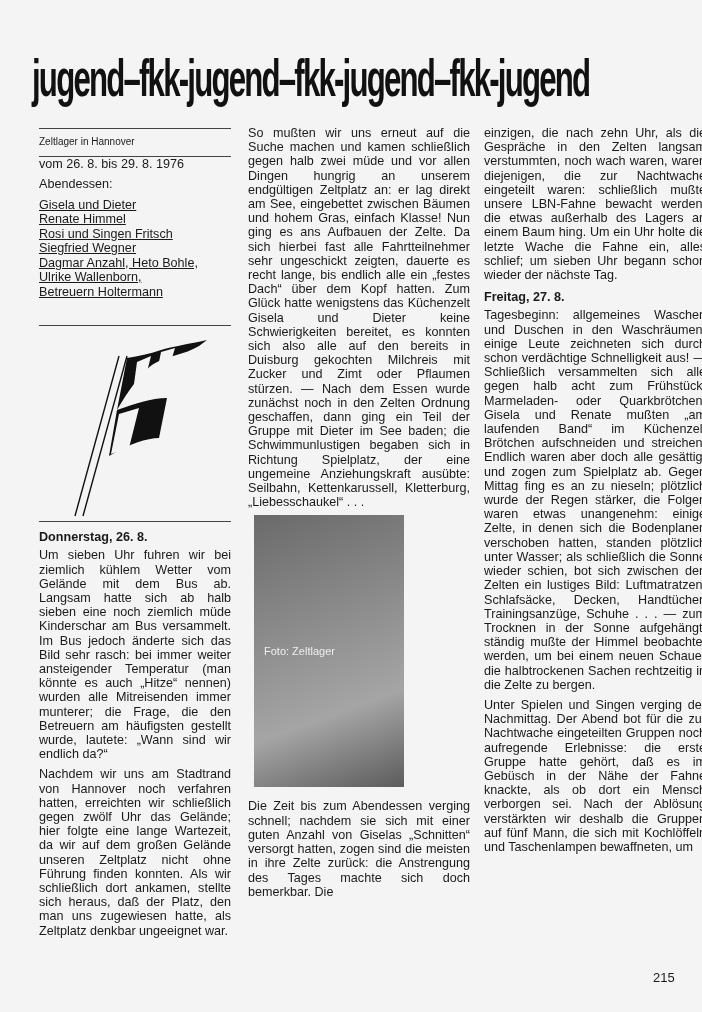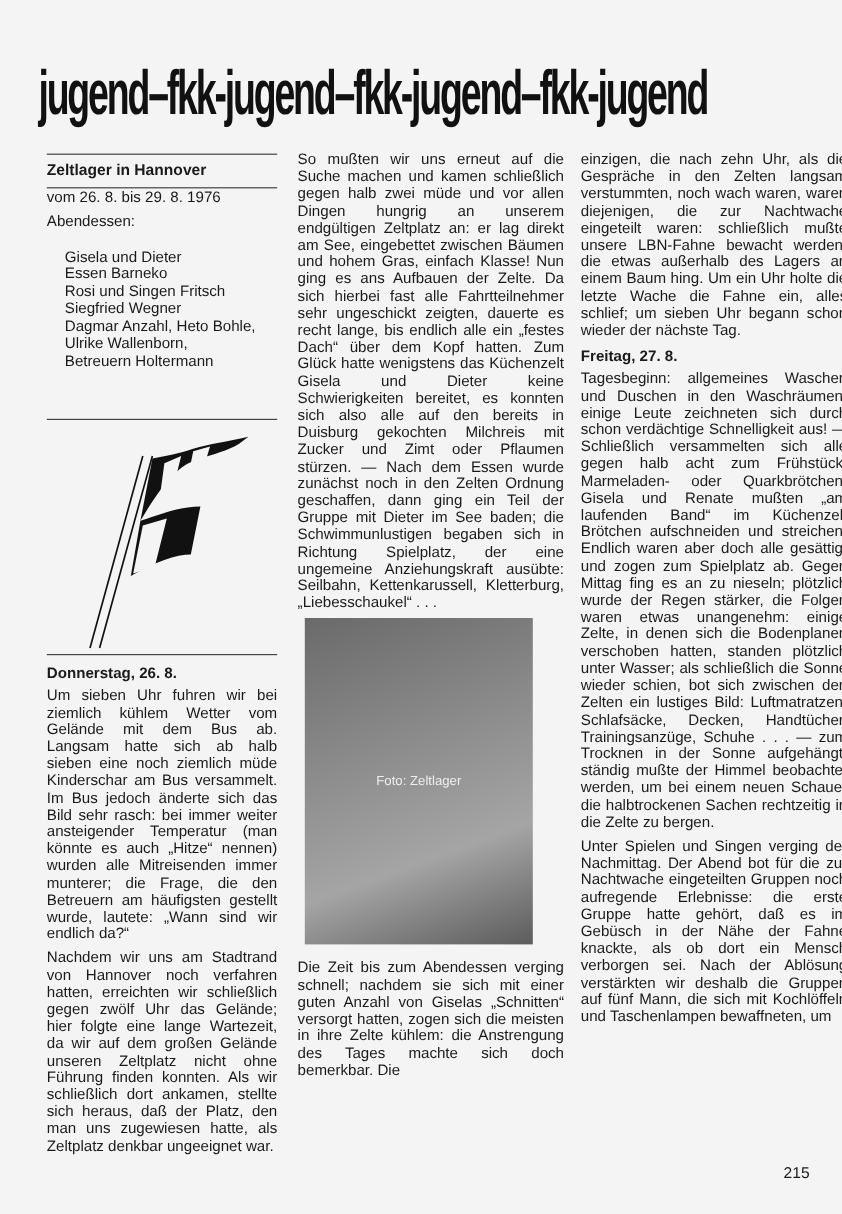--- a/index.html
+++ b/index.html
@@ -12,47 +12,47 @@
       font-family: "Liberation Sans", sans-serif; font-weight: bold; font-size: 52px;
       letter-spacing: -3px; line-height: 52px; white-space: nowrap;
       transform: scaleX(0.6); transform-origin: left top; color: #111;
     }
     .col { position: absolute; font-size: 12.6px; line-height: 14.2px; text-align: justify; }
     .col p { margin: 0 0 6px 0; }
     .col1 { left: 39px; top: 128px; width: 192px; }
     .col2 { left: 248px; top: 126px; width: 222px; }
     .col3 { left: 484px; top: 126px; width: 222px; }
     .rule { height: 1px; background: #444; margin: 0; }
-    .info-title { font-weight: bold; font-size: 13px; padding: 6px 0 7px 0; }
+    .info-title { font-weight: normal; font-size: 10px; padding: 6px 0 7px 0; }
     .info-line { margin: 8px 0 4px 0; }
-    .names { margin: 15px; line-height: 14.5px; }
+    .names { margin: 0; line-height: 14.5px; text-decoration: underline; }
     .flag-box { height: 195px; position: relative; }
     .day-head { font-weight: bold; font-size: 12.6px; margin: 8px 0 4px 0; }
     .photo {
-      width: 190px; height: 272px; margin: 6px 0 12px 6px;
+      width: 150px; height: 272px; margin: 6px 0 12px 6px;
       background: linear-gradient(160deg, #6a6a6a 0%, #8c8c8c 40%, #a5a5a5 70%, #5c5c5c 100%);
-      display: flex; align-items: center; justify-content: center;
+      display: flex; align-items: center; 
     }
     .photo span { color: #eee; font-size: 11px; text-align: center; padding: 0 10px; }
     .page-num { position: absolute; left: 653px; top: 970px; font-size: 13px; }
   </style>
 </head>
 <body>
 
 <div class="title">jugend–fkk-jugend–fkk-jugend–fkk-jugend</div>
 
 <div class="col col1">
   <div class="rule"></div>
   <div class="info-title">Zeltlager in Hannover</div>
   <div class="rule"></div>
   <p class="info-line">vom 26. 8. bis 29. 8. 1976</p>
   <p class="info-line">Abendessen:</p>
   <div class="names">
     <div>Gisela und Dieter</div>
-    <div>Essen Barneko</div>
+    <div>Renate Himmel</div>
     <div>Rosi und Singen Fritsch</div>
     <div>Siegfried Wegner</div>
     <div>Dagmar Anzahl, Heto Bohle,</div>
     <div>Ulrike Wallenborn,</div>
     <div>Betreuern Holtermann</div>
   </div>
   <div style="height:26px"></div>
   <div class="rule"></div>
   <div class="flag-box">
     <svg width="192" height="195" viewBox="0 0 192 195">
@@ -69,21 +69,21 @@
   <div class="day-head">Donnerstag, 26. 8.</div>
   <p>Um sieben Uhr fuhren wir bei ziemlich kühlem Wetter vom Gelände mit dem Bus ab. Langsam hatte sich ab halb sieben eine noch ziemlich müde Kinderschar am Bus versammelt. Im Bus jedoch änderte sich das Bild sehr rasch: bei immer weiter ansteigender Temperatur (man könnte es auch „Hitze“ nennen) wurden alle Mitreisenden immer munterer; die Frage, die den Betreuern am häufigsten gestellt wurde, lautete: „Wann sind wir endlich da?“</p>
   <p>Nachdem wir uns am Stadtrand von Hannover noch verfahren hatten, erreichten wir schließlich gegen zwölf Uhr das Gelände; hier folgte eine lange Wartezeit, da wir auf dem großen Gelände unseren Zeltplatz nicht ohne Führung finden konnten. Als wir schließlich dort ankamen, stellte sich heraus, daß der Platz, den man uns zugewiesen hatte, als Zeltplatz denkbar ungeeignet war.</p>
 </div>
 
 <div class="col col2">
   <p>So mußten wir uns erneut auf die Suche machen und kamen schließlich gegen halb zwei müde und vor allen Dingen hungrig an unserem endgültigen Zeltplatz an: er lag direkt am See, eingebettet zwischen Bäumen und hohem Gras, einfach Klasse! Nun ging es ans Aufbauen der Zelte. Da sich hierbei fast alle Fahrtteilnehmer sehr ungeschickt zeigten, dauerte es recht lange, bis endlich alle ein „festes Dach“ über dem Kopf hatten. Zum Glück hatte wenigstens das Küchenzelt Gisela und Dieter keine Schwierigkeiten bereitet, es konnten sich also alle auf den bereits in Duisburg gekochten Milchreis mit Zucker und Zimt oder Pflaumen stürzen. — Nach dem Essen wurde zunächst noch in den Zelten Ordnung geschaffen, dann ging ein Teil der Gruppe mit Dieter im See baden; die Schwimmunlustigen begaben sich in Richtung Spielplatz, der eine ungemeine Anziehungskraft ausübte: Seilbahn, Kettenkarussell, Kletterburg, „Liebesschaukel“ . . .</p>
   <div class="photo">
     <span>Foto: Zeltlager</span>
   </div>
-  <p>Die Zeit bis zum Abendessen verging schnell; nachdem sie sich mit einer guten Anzahl von Giselas „Schnitten“ versorgt hatten, zogen sich die meisten in ihre Zelte kühlem: die Anstrengung des Tages machte sich doch bemerkbar. Die</p>
+  <p>Die Zeit bis zum Abendessen verging schnell; nachdem sie sich mit einer guten Anzahl von Giselas „Schnitten“ versorgt hatten, zogen sind die meisten in ihre Zelte zurück: die Anstrengung des Tages machte sich doch bemerkbar. Die</p>
 </div>
 
 <div class="col col3">
   <p>einzigen, die nach zehn Uhr, als die Gespräche in den Zelten langsam verstummten, noch wach waren, waren diejenigen, die zur Nachtwache eingeteilt waren: schließlich mußte unsere LBN-Fahne bewacht werden, die etwas außerhalb des Lagers an einem Baum hing. Um ein Uhr holte die letzte Wache die Fahne ein, alles schlief; um sieben Uhr begann schon wieder der nächste Tag.</p>
   <div class="day-head">Freitag, 27. 8.</div>
   <p>Tagesbeginn: allgemeines Waschen und Duschen in den Waschräumen: einige Leute zeichneten sich durch schon verdächtige Schnelligkeit aus! — Schließlich versammelten sich alle gegen halb acht zum Frühstück: Marmeladen- oder Quarkbrötchen. Gisela und Renate mußten „am laufenden Band“ im Küchenzelt Brötchen aufschneiden und streichen. Endlich waren aber doch alle gesättigt und zogen zum Spielplatz ab. Gegen Mittag fing es an zu nieseln; plötzlich wurde der Regen stärker, die Folgen waren etwas unangenehm: einige Zelte, in denen sich die Bodenplanen verschoben hatten, standen plötzlich unter Wasser; als schließlich die Sonne wieder schien, bot sich zwischen den Zelten ein lustiges Bild: Luftmatratzen, Schlafsäcke, Decken, Handtücher, Trainingsanzüge, Schuhe . . . — zum Trocknen in der Sonne aufgehängt; ständig mußte der Himmel beobachtet werden, um bei einem neuen Schauer die halbtrockenen Sachen rechtzeitig in die Zelte zu bergen.</p>
   <p>Unter Spielen und Singen verging der Nachmittag. Der Abend bot für die zur Nachtwache eingeteilten Gruppen noch aufregende Erlebnisse: die erste Gruppe hatte gehört, daß es im Gebüsch in der Nähe der Fahne knackte, als ob dort ein Mensch verborgen sei. Nach der Ablösung verstärkten wir deshalb die Gruppen auf fünf Mann, die sich mit Kochlöffeln und Taschenlampen bewaffneten, um</p>
 </div>
 
 <div class="page-num">215</div>

